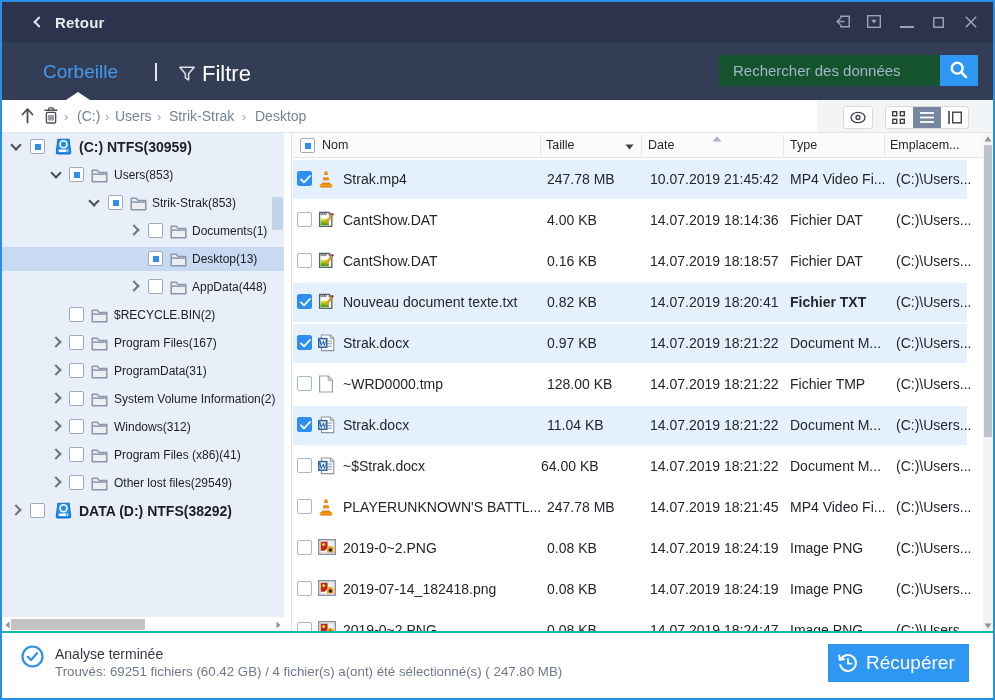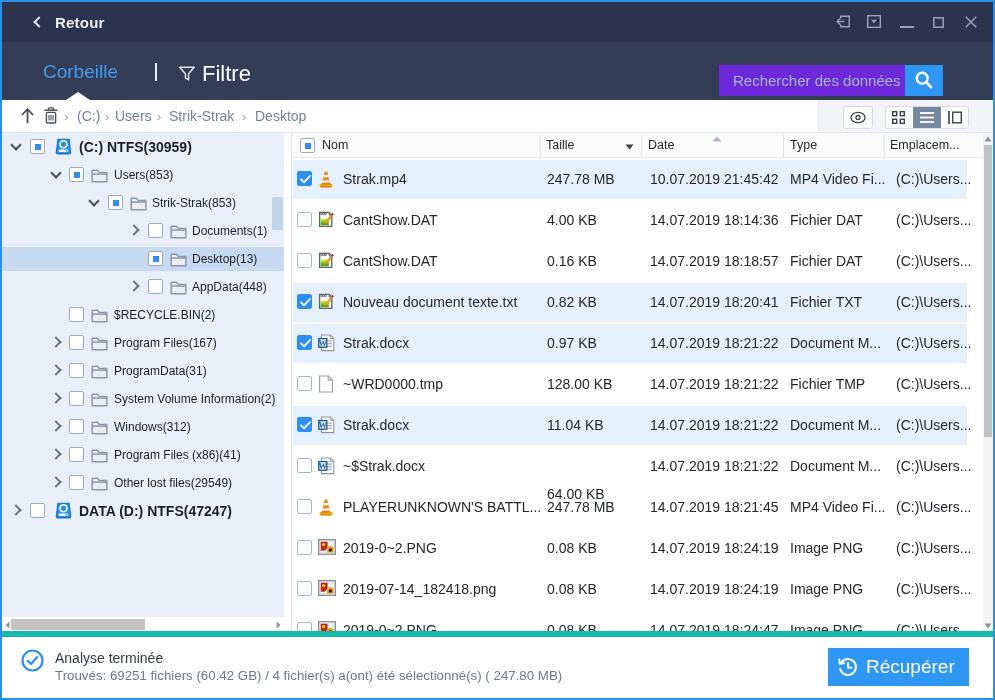--- a/index.html
+++ b/index.html
@@ -11,21 +11,21 @@
 
 .titlebar { position:absolute; left:0; top:0; width:991px; height:40px; background:#2b344c; }
 .back { position:absolute; left:53px; top:12px; color:#e9ebef; font-size:15px; font-weight:bold; letter-spacing:0.2px; }
 .backchev { position:absolute; left:33px; top:16px; width:8px; height:8px; border-left:2.3px solid #dfe2e8; border-bottom:2.3px solid #dfe2e8; transform:rotate(45deg); }
 
 .navbar { position:absolute; left:0; top:40px; width:991px; height:58px; background:#333d56; }
 .corbeille { position:absolute; left:41px; top:19px; color:#4599ec; font-size:19px; }
 .navdiv { position:absolute; left:153px; top:21px; width:1.5px; height:18px; background:#e6eaf0; }
 .filtre { position:absolute; left:200px; top:19px; color:#fff; font-size:22px; }
 .notch { position:absolute; left:64px; top:50px; width:0; height:0; border-left:12px solid transparent; border-right:12px solid transparent; border-bottom:8px solid #fff; }
-.search { position:absolute; left:717px; top:23px; width:224px; height:31px; background:#6d28d9; }
+.search { position:absolute; left:717px; top:13px; width:259px; height:31px; background:#14532d; }
 .search .ph { position:absolute; left:14px; top:7px; color:#a4b6cc; font-size:15px; }
 .search .btn { position:absolute; right:0; top:0; width:38px; height:31px; background:#2e96f3; }
 
 .crumbbar { position:absolute; left:0; top:98px; width:991px; height:33px; background:#fff; border-bottom:1px solid #e2e5e9; }
 .crumbbar .right { position:absolute; right:0; top:0; width:176px; height:32px; background:#f3f4f6; }
 .crumbs { position:absolute; top:106px; color:#76829b; font-size:14px; white-space:nowrap; }
 .crumbs span.sep { color:#9aa3b5; font-size:13px; }
 .viewbtn { position:absolute; background:#fff; border:1px solid #d7dae0; }
 
 .tree { position:absolute; left:0; top:131px; width:282px; height:484px; background:#e8eff8; overflow:hidden; font-size:12px; color:#1b1e24; }
@@ -48,21 +48,21 @@
 .thdiv { position:absolute; top:2px; width:1px; height:22px; background:#e2e5e9; }
 .row { position:absolute; left:0; width:674px; height:41px; font-size:14px; color:#23262c; }
 .row .bg { position:absolute; left:0; top:1.5px; width:674px; height:39px; }
 .row.on .bg { background:#e4f1fc; }
 .cell { position:absolute; top:13px; white-space:nowrap; }
 .rowcb { position:absolute; left:4px; top:13px; width:15px; height:15px; border:1px solid #a3b8ce; border-radius:2px; background:#fff; }
 .rowcb.on { background:#2e8ff0; border-color:#2e8ff0; }
 .vscroll { position:absolute; left:690px; top:0; width:10px; height:499px; background:#f4f4f4; }
 .vscroll .thumb { position:absolute; left:1px; top:12px; width:8px; height:292px; background:#bfc2c7; }
 
-.bottom { position:absolute; left:0; top:629px; width:991px; height:67px; background:#fff; border-top:6px solid #14b8a6; }
+.bottom { position:absolute; left:0; top:629px; width:991px; height:67px; background:#fff; border-top:2px solid #14b8a6; }
 .b1 { position:absolute; left:53px; top:13px; font-size:14px; color:#333842; }
 .b2 { position:absolute; left:53px; top:31px; font-size:13.3px; color:#6e7989; }
 .recover { position:absolute; left:826px; top:11px; width:141px; height:38px; background:#2e96f3; color:#fff; font-size:19px; }
 .recover .lbl { position:absolute; left:38px; top:8px; }
 </style>
 </head>
 <body>
 <div class="win">
 <div class="titlebar">
   <div class="backchev"></div>
@@ -281,21 +281,21 @@
       </div>
 <div class="trow" style="top:364px;">
         <div class="chev right" style="left:10px;top:9px;transform:rotate(-45deg);"></div>
         <div class="cb" style="left:28px;top:6px;"></div>
         <svg class="abs" style="left:53px;top:5px;" width="17" height="17" viewBox="0 0 17 17">
 <path d="M2.9 1.2 h11.2 l1.6 13.2 a1.4 1.4 0 0 1 -1.4 1.5 h-11.6 a1.4 1.4 0 0 1 -1.4 -1.5 z" fill="#2490ec" stroke="#1272c8" stroke-width="1.1" stroke-linejoin="round"></path>
 <circle cx="8.5" cy="6.3" r="3.5" fill="none" stroke="#fff" stroke-width="1.6"></circle>
 <rect x="3.6" y="11.6" width="9.8" height="2.4" rx="1.2" fill="#fff"></rect>
 <circle cx="11.7" cy="12.8" r="0.9" fill="#2490ec"></circle>
         </svg>
-        <div class="tlabel" style="left:77px;font-weight:bold;font-size:14px;top:6px;">DATA (D:) NTFS(47247)</div>
+        <div class="tlabel" style="left:77px;font-weight:bold;font-size:14px;top:6px;">DATA (D:) NTFS(38292)</div>
       </div>
 </div>
 <div class="treescroll"></div>
 <div class="abs" style="left:270px;top:195px;width:11px;height:33px;background:#c2d4ea;border-radius:2px;"></div>
 <div class="treehs">
       <div class="thumb"></div>
     </div>
 
 <svg class="abs" style="left:3px;top:619px;" width="5" height="8" viewBox="0 0 5 8">
       <path d="M4.5 0.5 v7 l-4 -3.5 z" fill="#8f9398"></path>
@@ -422,21 +422,21 @@
               <stop offset="1" stop-color="#35960a"></stop>
             </linearGradient>
           </defs>
 <path d="M13.2 3.4 l1.6 1.2 -5.6 7.4 -2.2 0.9 0.6 -2.1 z" fill="#f0a818" stroke="#c07808" stroke-width="0.5"></path>
 <path d="M13.2 3.4 l1.6 1.2 0.8-1.1 a0.6 0.6 0 0 0 -0.1-0.8 l-0.6-0.5 a0.6 0.6 0 0 0 -0.9 0.1 z" fill="#b01818"></path>
 <path d="M12.6 4.2 l1.5 1.1 -0.7 0.9 -1.5 -1.1 z" fill="#6090d8"></path>
         </svg>
         <div class="cell" style="left:50px;">Nouveau document texte.txt</div>
         <div class="cell" style="left:254px;">0.82 KB</div>
         <div class="cell" style="left:357px;">14.07.2019 18:20:41</div>
-        <div class="cell" style="left:497px;">Fichier TXT</div>
+        <div class="cell" style="left:497px;font-weight:bold;">Fichier TXT</div>
         <div class="cell" style="left:603px;">(C:)\Users...</div>
       </div>
 <div class="row on" style="top:189px;">
         <div class="bg"></div>
         <div class="rowcb on">
           <svg class="abs" style="left:2px;top:3px;" width="11" height="9" viewBox="0 0 11 9">
             <path d="M1 4.4 l3 3 L10 1" fill="none" stroke="#fff" stroke-width="1.8" stroke-linecap="round" stroke-linejoin="round"></path>
           </svg>
         </div>
         <svg class="abs" style="left:25px;top:12px;" width="18" height="18" viewBox="0 0 18 18">
@@ -495,21 +495,21 @@
         <svg class="abs" style="left:25px;top:12px;" width="18" height="18" viewBox="0 0 18 18">
 <path d="M3.4 1 h8.8 l3.6 3.6 v12 h-12.4 z" fill="#fff" stroke="#8d949d" stroke-width="1.1"></path>
 <path d="M12.2 1 l3.6 3.6 h-3.6 z" fill="#e8eaed" stroke="#8d949d" stroke-width="0.9"></path>
 <rect x="9.5" y="6.4" width="4.6" height="1.3" fill="#a9afb8"></rect>
 <rect x="9.5" y="9" width="4.6" height="1.3" fill="#a9afb8"></rect>
 <rect x="9.5" y="11.6" width="4.6" height="1.3" fill="#a9afb8"></rect>
 <rect x="0.8" y="4.6" width="8" height="8.6" fill="#f5f8fc" stroke="#1e5a9e" stroke-width="1.4"></rect>
 <text x="4.8" y="11.6" font-family="Liberation Serif" font-size="8.6" font-weight="bold" fill="#1e5a9e" text-anchor="middle">W</text>
         </svg>
         <div class="cell" style="left:50px;">~$Strak.docx</div>
-        <div class="cell" style="left:254px;margin-top:28px;">64.00 KB</div>
+        <div class="cell" style="left:248px;">64.00 KB</div>
         <div class="cell" style="left:357px;">14.07.2019 18:21:22</div>
         <div class="cell" style="left:497px;">Document M...</div>
         <div class="cell" style="left:603px;">(C:)\Users...</div>
       </div>
 <div class="row" style="top:353px;">
         <div class="bg"></div>
         <div class="rowcb"></div>
         <svg class="abs" style="left:25px;top:12px;" width="16" height="18" viewBox="0 0 16 18">
 <rect x="1.6" y="14" width="12.8" height="3" rx="0.8" fill="#f8a812"></rect>
 <rect x="2.4" y="16.2" width="11.2" height="1.3" rx="0.6" fill="#d87804"></rect>

